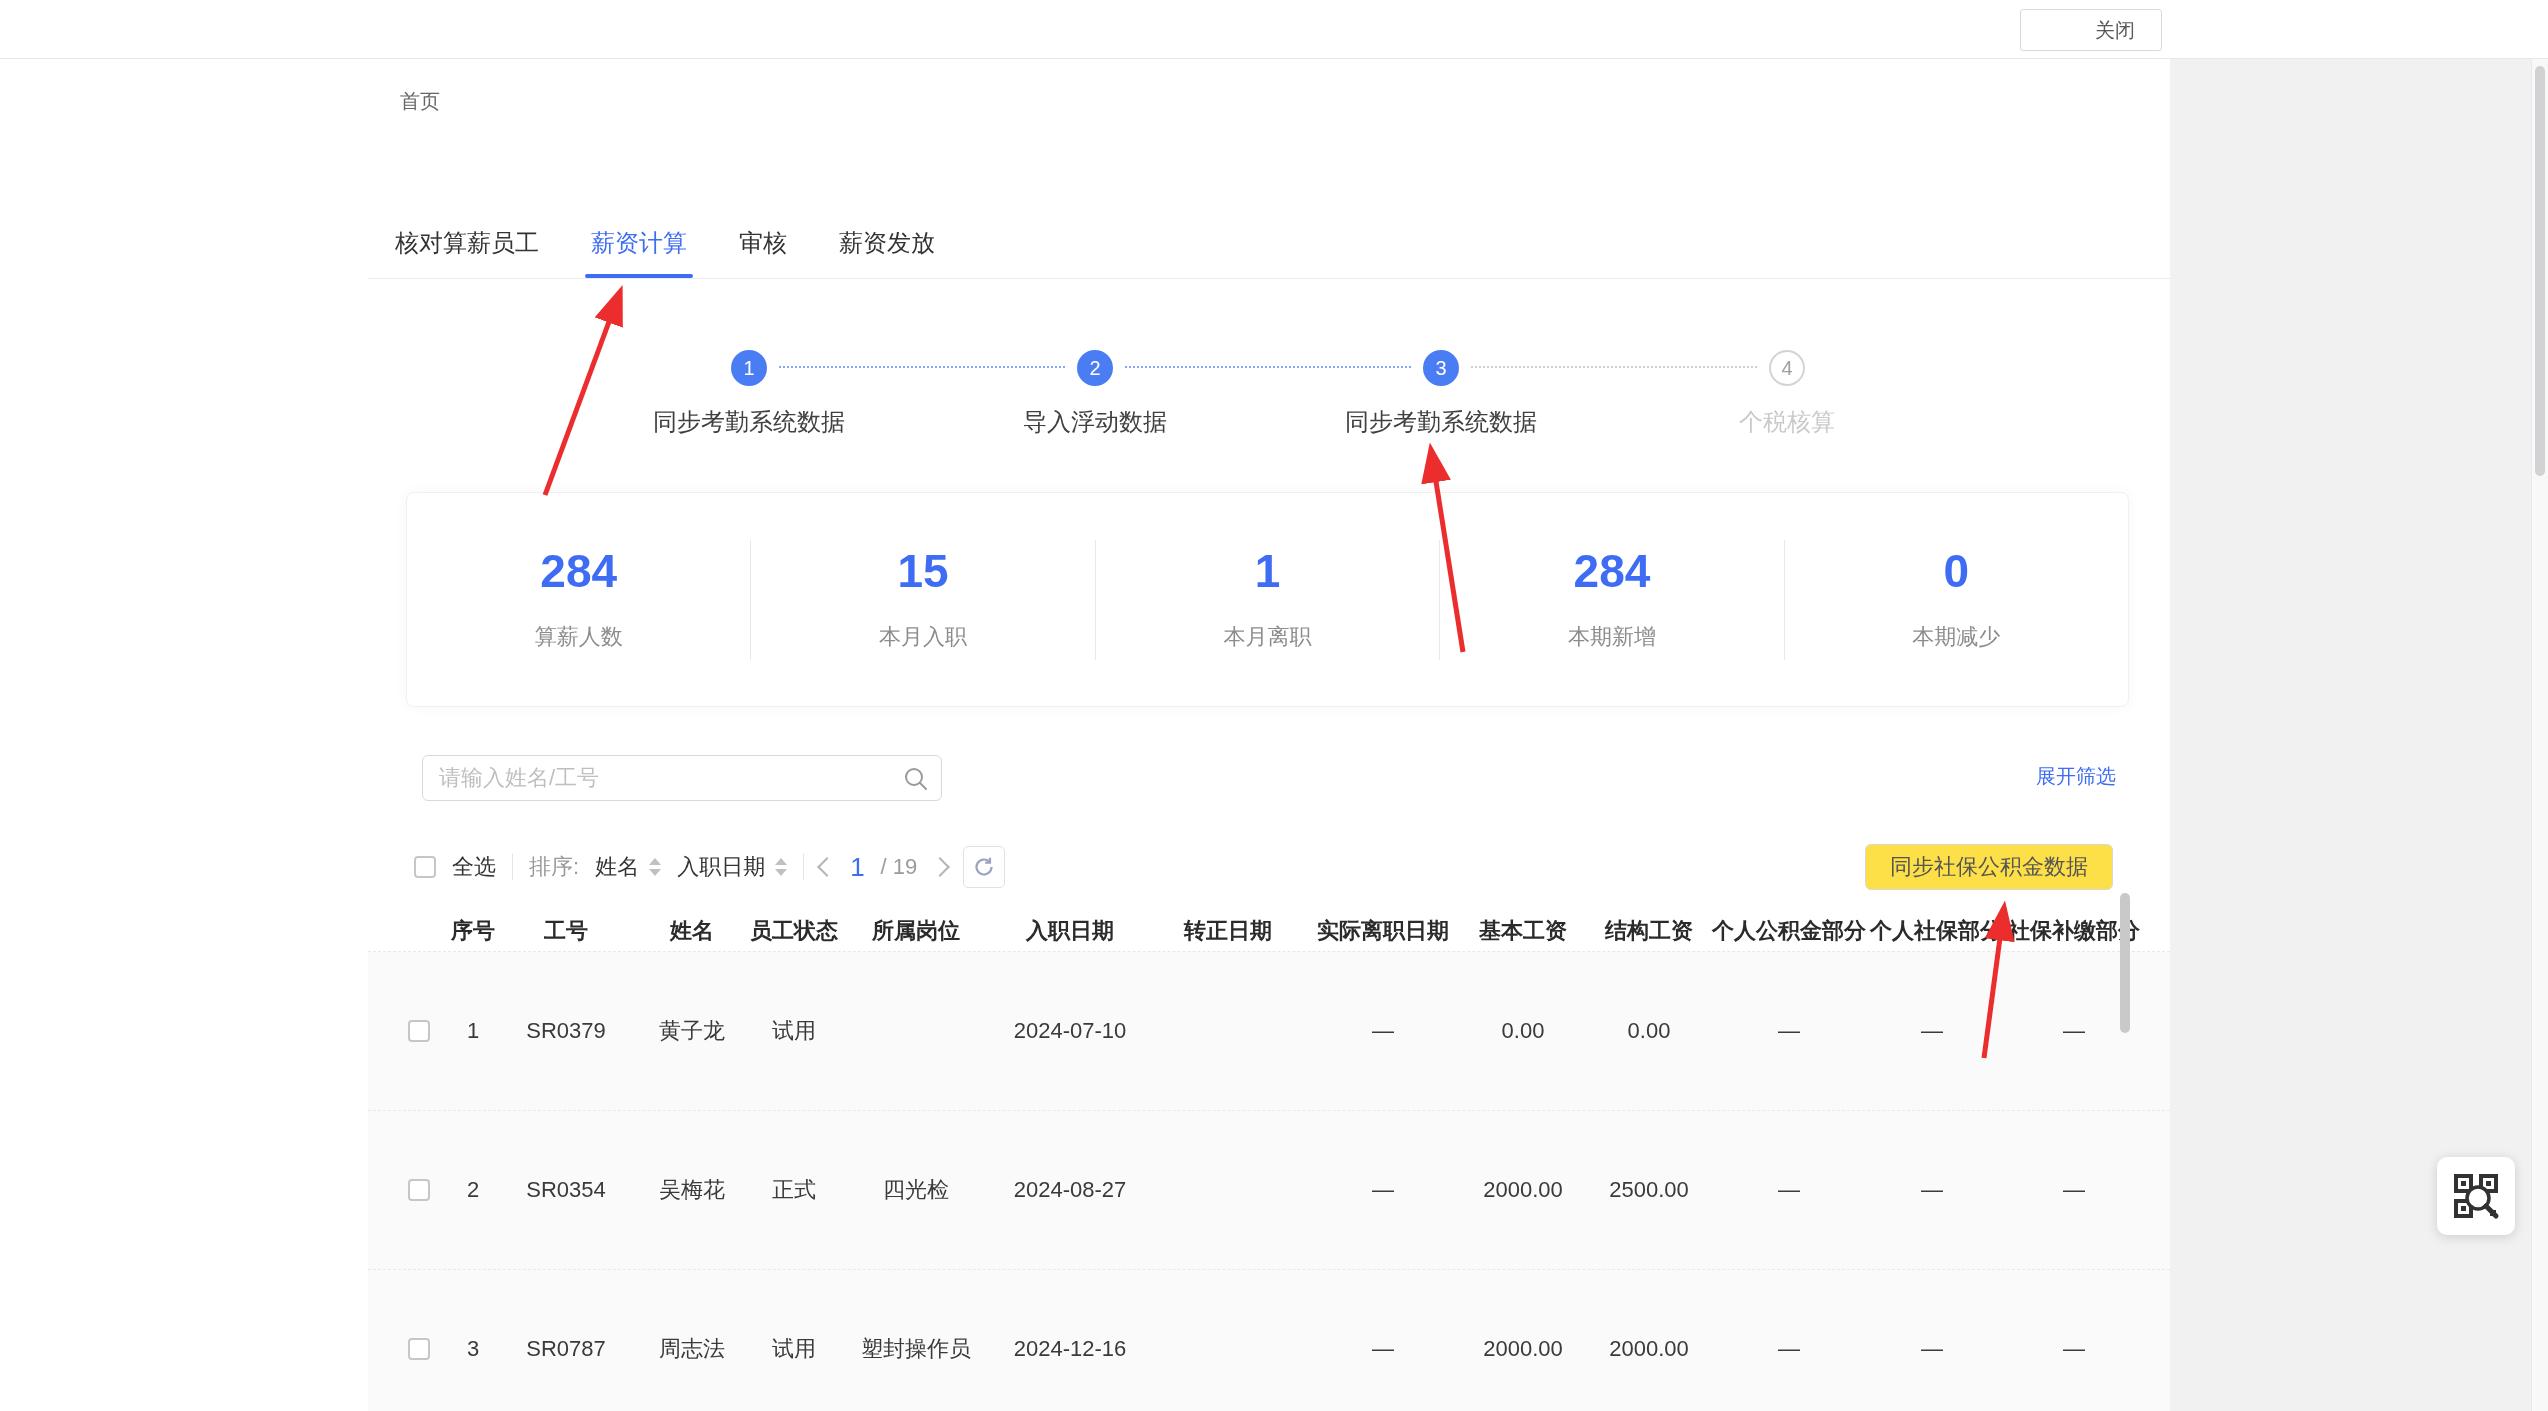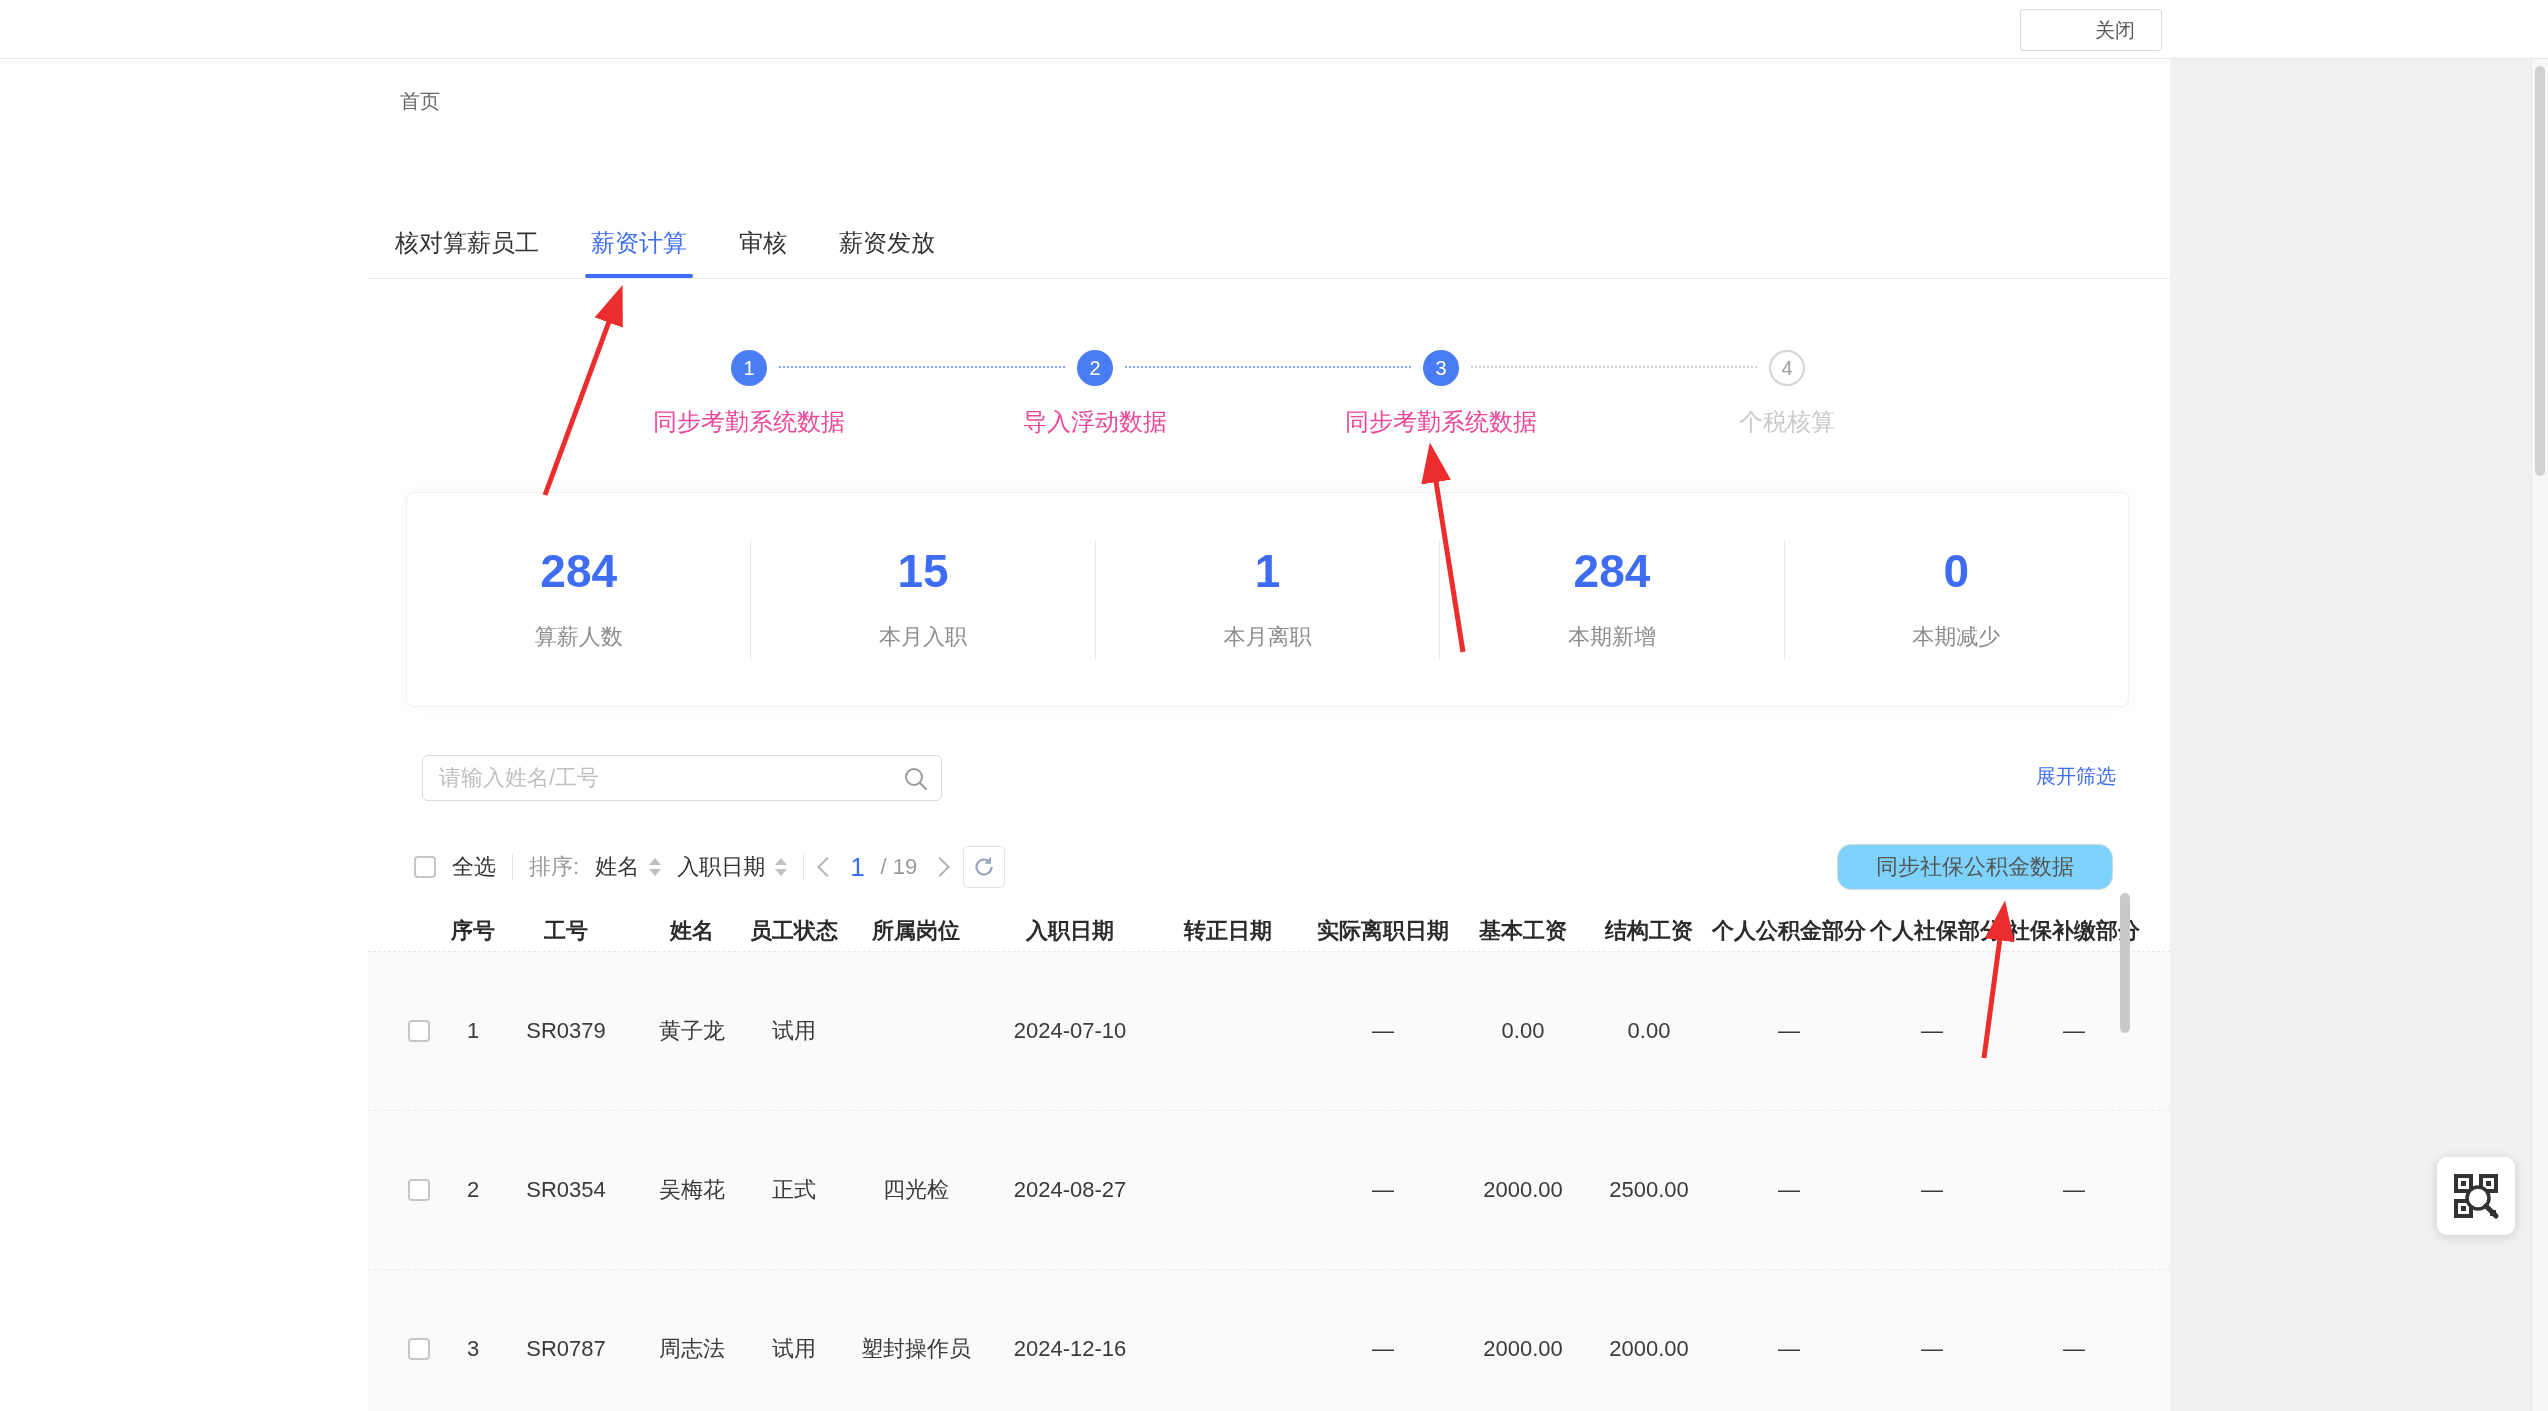--- a/index.html
+++ b/index.html
@@ -28,21 +28,21 @@
   .page-title{font-size:26px;font-weight:bold;color:#1a1a1a;}
   
   .tabs{position:absolute;left:0;top:78px;width:100%;height:71px;border-bottom:1px solid #ebebeb;display:flex;align-items:stretch;padding-left:27px;box-sizing:border-box;}
   .tab{position:relative;display:flex;align-items:center;margin-right:52px;font-size:24px;color:#333;cursor:pointer;white-space:nowrap;}
   .tab.active{color:#3e6cf2;}
   .tab.active::after{content:"";position:absolute;left:-6px;right:-6px;bottom:0;height:4px;border-radius:2px;background:#3e6cf2;}
   
   .steps{position:absolute;left:0;top:190px;width:100%;height:150px;}
   .step-circle{position:absolute;top:30px;width:36px;height:36px;border-radius:50%;background:#4a7cf3;color:#fff;font-size:20px;display:flex;align-items:center;justify-content:center;box-sizing:border-box;}
   .step-circle.pending{background:#fff;border:2px solid #d4d4d4;color:#a0a0a0;}
-  .step-label{position:absolute;top:86px;width:320px;text-align:center;font-size:24px;color:#ec4899;cursor:pointer;white-space:nowrap;}
+  .step-label{position:absolute;top:86px;width:320px;text-align:center;font-size:24px;color:#404040;cursor:pointer;white-space:nowrap;}
   .step-label.pending{color:#c9c9c9;}
   .step-conn{position:absolute;top:46px;height:0;border-top:2px dotted #86a7f7;}
   .step-conn.pending{border-top-color:#d0d0d0;}
   
   .stats{position:absolute;left:38px;top:362px;width:1723px;height:215px;border:1px solid #f0f0f0;border-radius:8px;box-shadow:0 0 14px rgba(0,0,0,0.04);display:flex;align-items:center;box-sizing:border-box;background:#fff;}
   .stat{flex:1;display:flex;flex-direction:column;align-items:center;}
   .stat-value{font-size:46px;font-weight:bold;color:#3e6cf2;line-height:1;}
   .stat-label{font-size:22px;color:#8c8c8c;margin-top:28px;}
   .stat-divider{width:1px;height:120px;background:#e9e9e9;}
   
@@ -60,21 +60,21 @@
   .tb-div{width:1px;height:26px;background:#e3e3e3;}
   .sort-caret{display:inline-flex;flex-direction:column;gap:4px;margin-left:-6px;cursor:pointer;}
   .sort-caret .up{width:0;height:0;border-left:6px solid transparent;border-right:6px solid transparent;border-bottom:7px solid #c0c0c0;}
   .sort-caret .down{width:0;height:0;border-left:6px solid transparent;border-right:6px solid transparent;border-top:7px solid #c0c0c0;}
   .chev{width:12px;height:12px;border-left:2px solid #b5b5b5;border-bottom:2px solid #b5b5b5;display:inline-block;cursor:pointer;}
   .chev.left{transform:rotate(45deg);}
   .chev.right{transform:rotate(225deg);}
   .pg-cur{font-size:26px;color:#3e6cf2;}
   .pg-total{font-size:22px;color:#9b9b9b;}
   .refresh-btn{width:40px;height:40px;border:1px solid #e2e2e2;border-radius:5px;display:flex;align-items:center;justify-content:center;cursor:pointer;background:#fff;}
-  .sync-btn{height:44px;padding:0 38px;background:#7dd3fc;border:1px solid #d8d8d8;border-radius:14px;font-size:22px;color:#555;display:flex;align-items:center;cursor:pointer;white-space:nowrap;}
+  .sync-btn{height:44px;padding:0 24px;background:#fde047;border:1px solid #d8d8d8;border-radius:6px;font-size:22px;color:#555;display:flex;align-items:center;cursor:pointer;white-space:nowrap;}
   
   .thead{position:absolute;left:0;top:780px;width:100%;height:42px;display:flex;align-items:center;padding-left:40px;box-sizing:border-box;font-weight:bold;font-size:22px;color:#2b2b2b;border-bottom:1px dashed #e7e7e7;}
   .trow{position:absolute;left:0;width:100%;height:159px;display:flex;align-items:center;padding-left:40px;box-sizing:border-box;font-size:22px;color:#3a3a3a;background:#fafafa;border-bottom:1px dashed #e9e9e9;}
   .ccb{width:40px;flex:none;display:flex;align-items:center;}
   .cell{flex:none;text-align:center;white-space:nowrap;overflow:visible;}
   .c0{width:50px;}.c1{width:136px;}.c2{width:116px;}.c3{width:88px;}.c4{width:156px;}
   .c5{width:152px;}.c6{width:164px;}.c7{width:146px;}.c8{width:134px;}.c9{width:118px;}
   .c10{width:162px;}.c11{width:124px;}.c12{width:160px;}
   
   .qr-btn{position:absolute;left:2437px;top:1157px;width:78px;height:78px;background:#fff;border-radius:10px;box-shadow:0 2px 12px rgba(0,0,0,0.15);display:flex;align-items:center;justify-content:center;cursor:pointer;z-index:7;}

